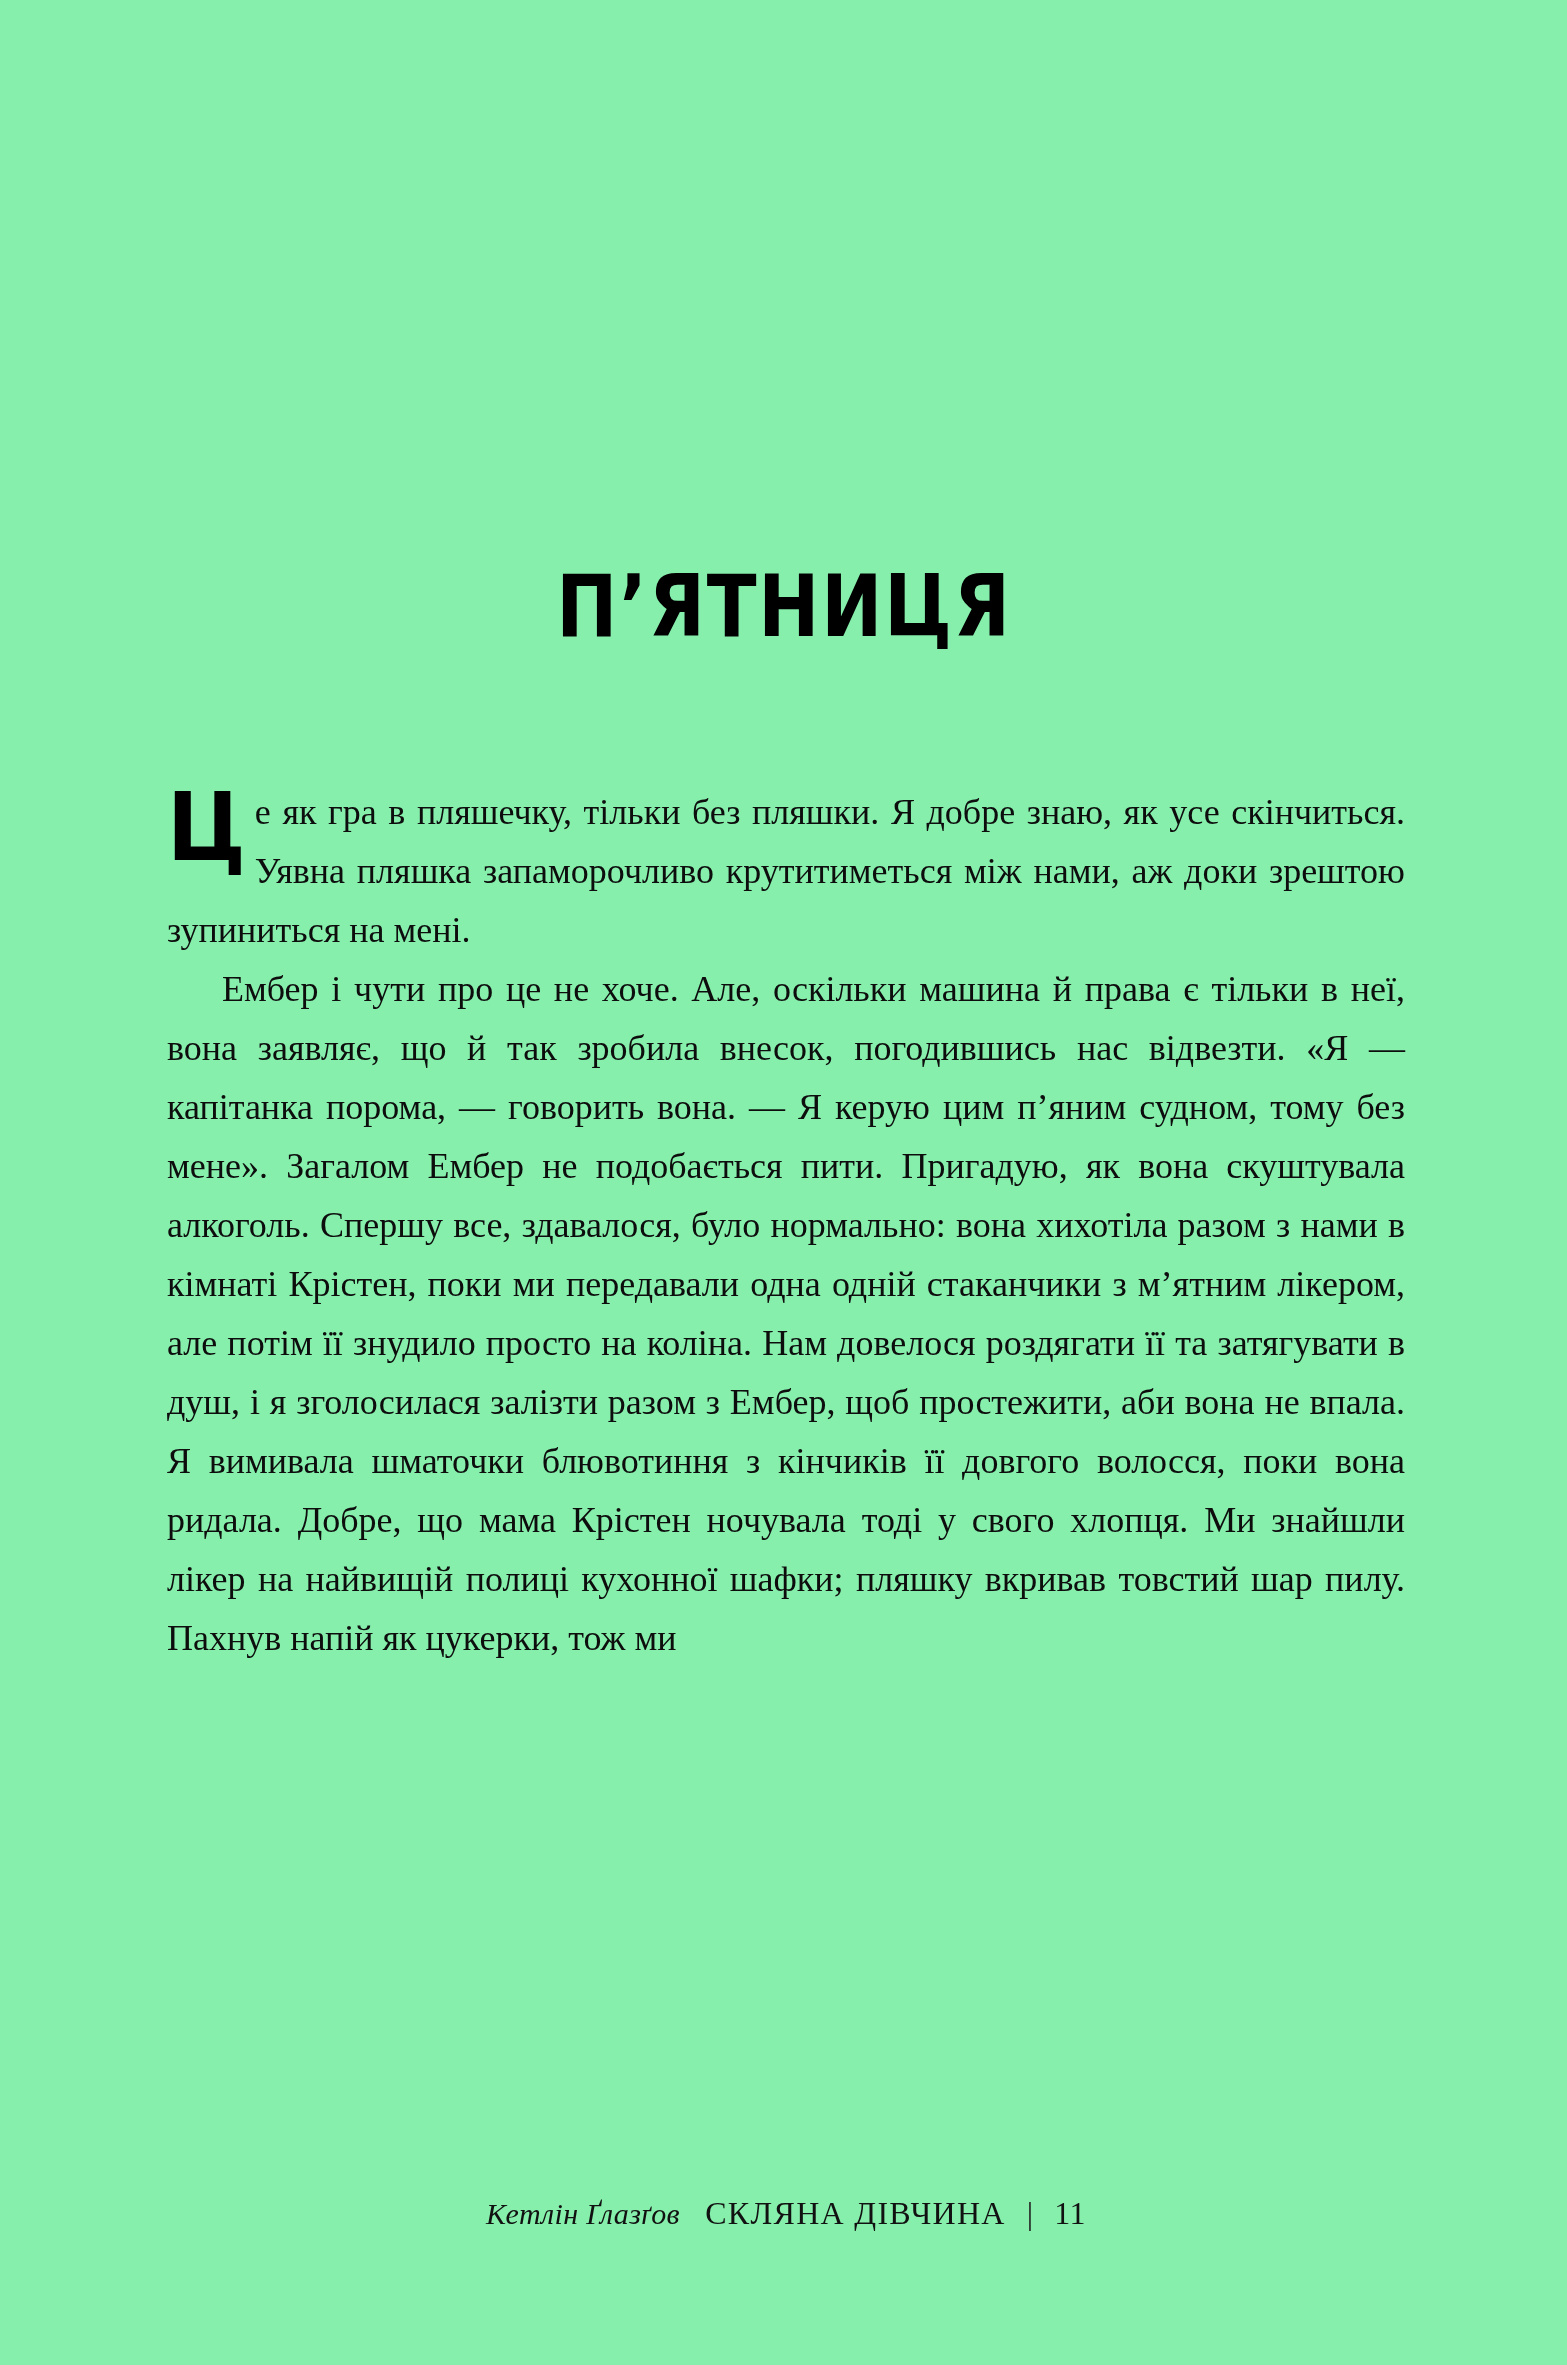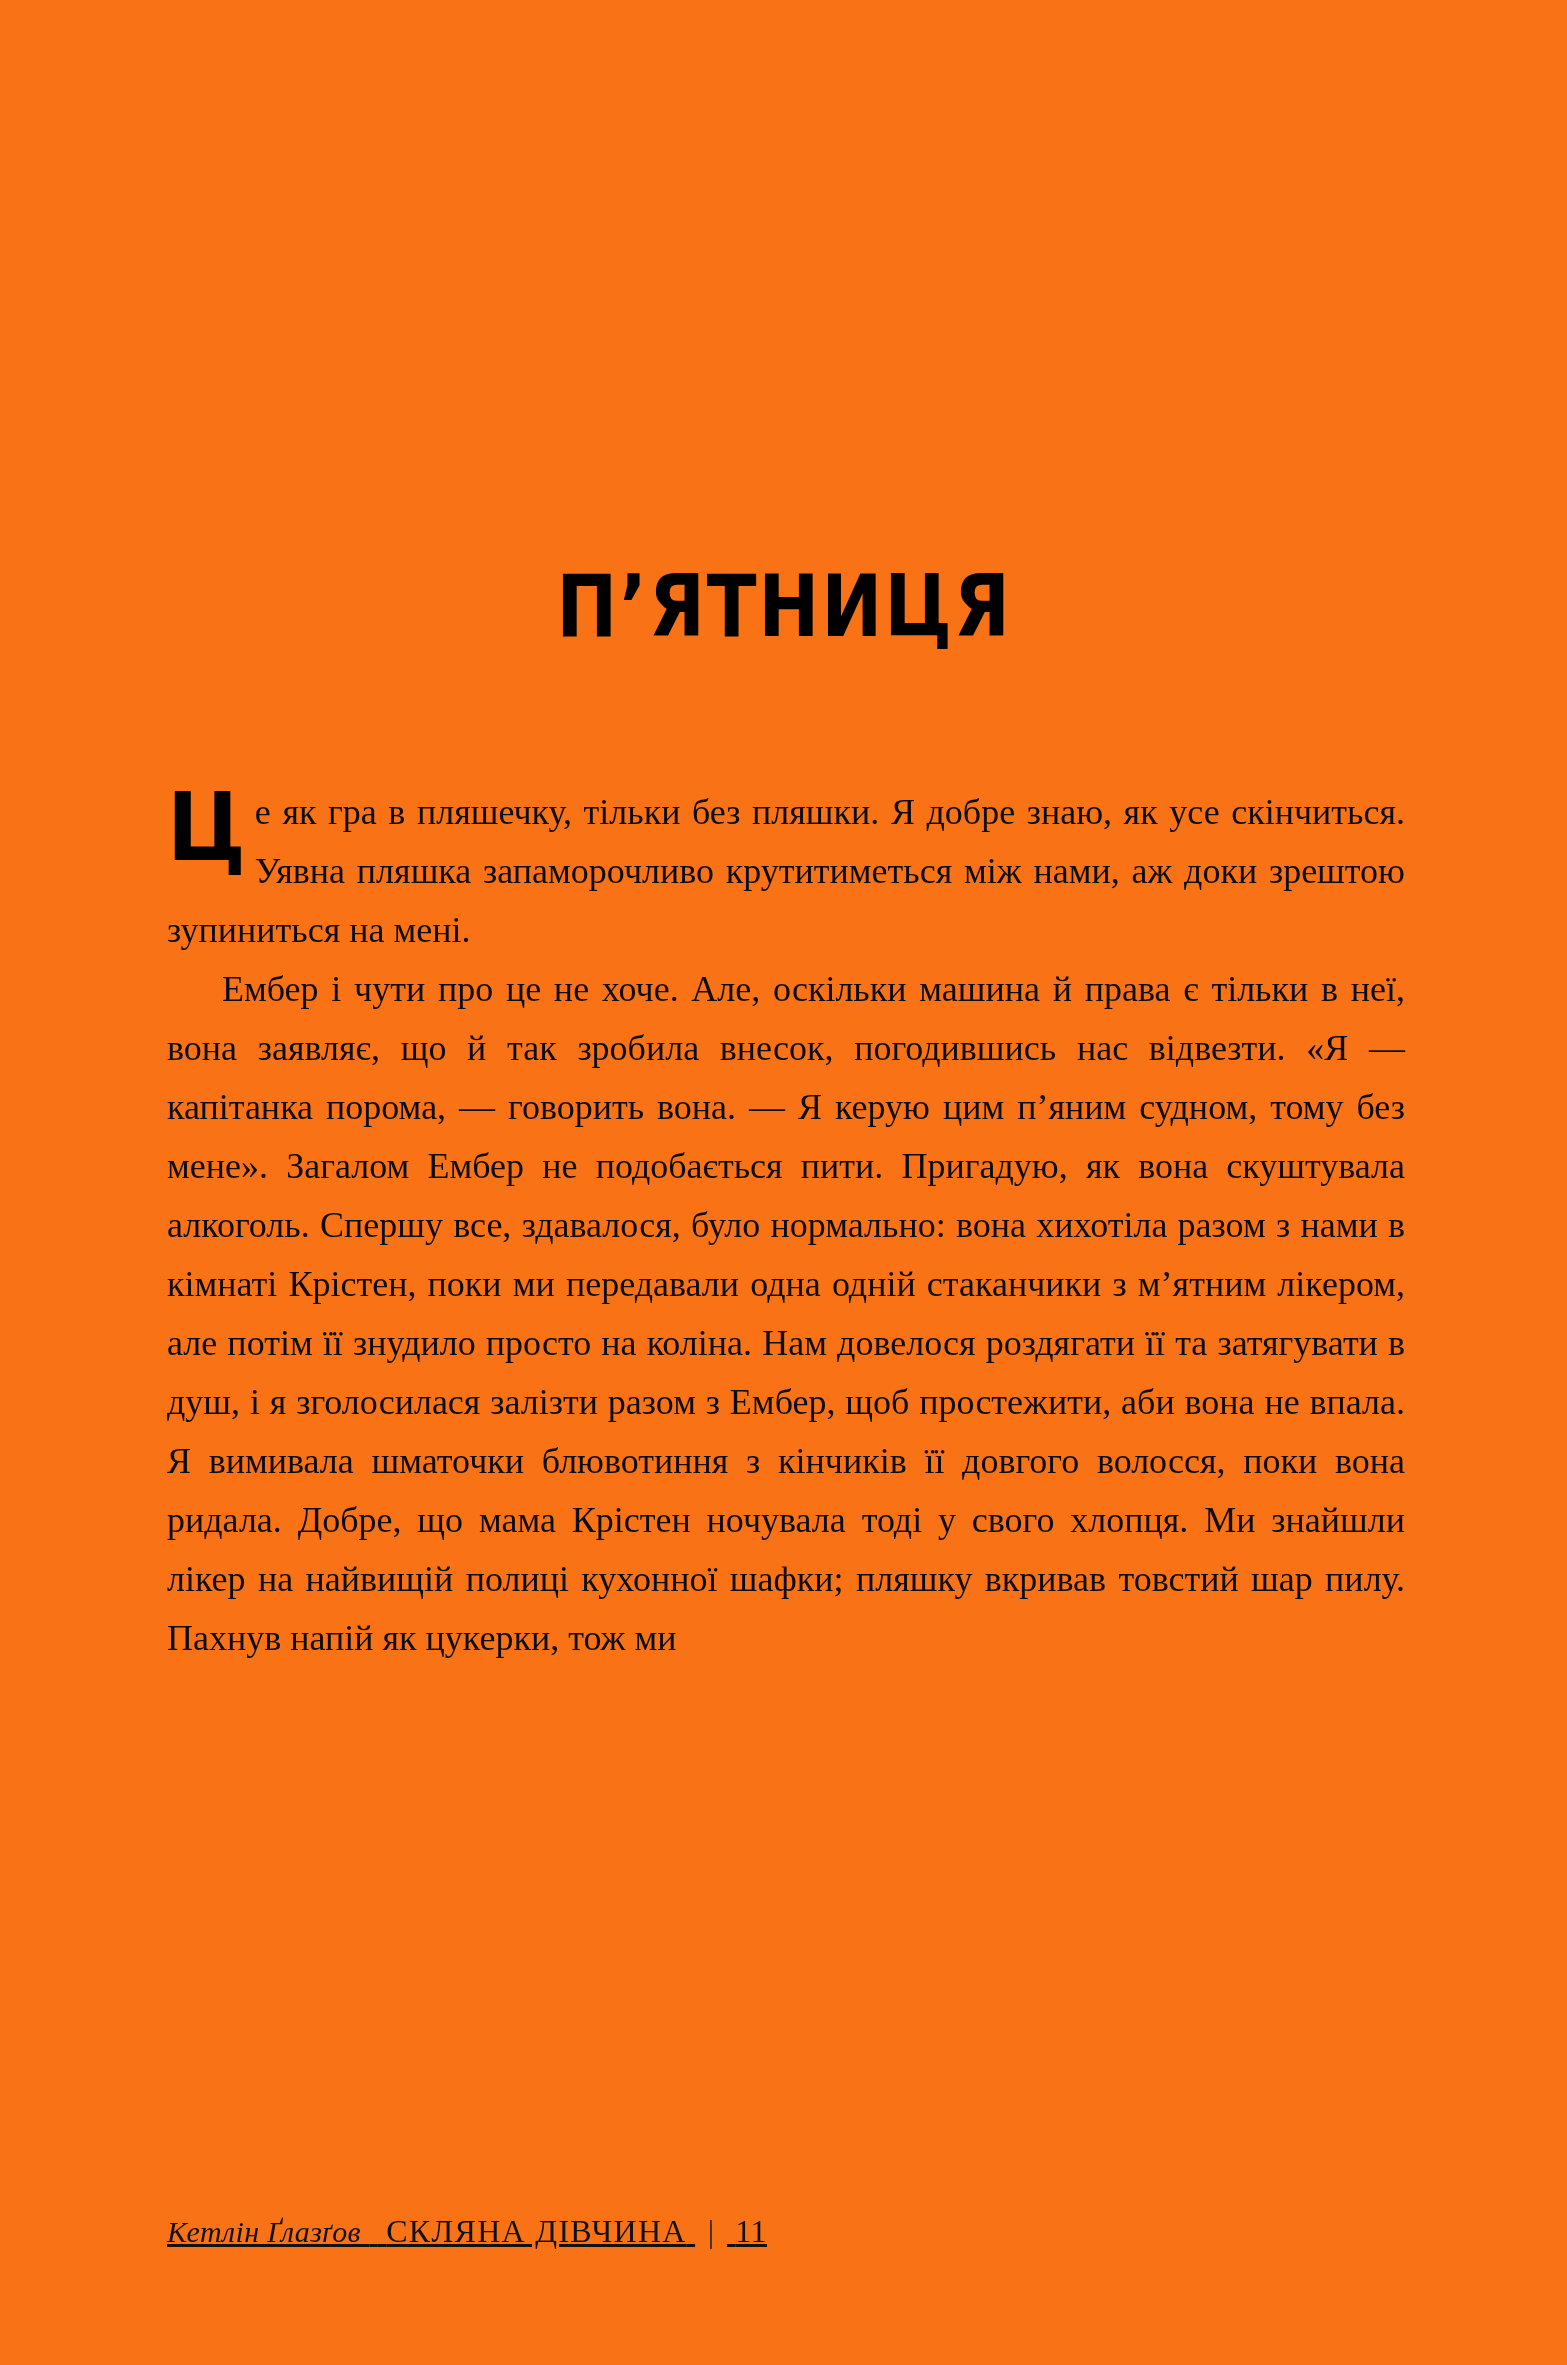--- a/index.html
+++ b/index.html
@@ -4,21 +4,21 @@
 <style>
   html, body {
     margin: 0;
     padding: 0;
     background: #ffffff;
   }
   .page {
     position: relative;
     width: 1568px;
     height: 2366px;
-    background: #f97316;
+    background: #86efac;
     box-sizing: border-box;
     font-family: "Liberation Serif", serif;
     color: #0a0a0a;
     overflow: hidden;
   }
   .chapter-title {
     position: absolute;
     top: 507px;
     left: 0;
     width: 100%;
@@ -59,28 +59,27 @@
     font-weight: 700;
     font-size: 85px;
     line-height: 75px;
     margin: 1.8px 9px 0 0;
     transform: scaleY(1.12);
     transform-origin: left top;
     color: #000000;
   }
   .footer {
     position: absolute;
-    bottom: 116px;
+    bottom: 134px;
     left: 167px;
     width: 1238px;
-    text-align: left;
+    text-align: center;
     font-size: 32px;
     color: #111111;
     letter-spacing: 0.4px;
-    text-decoration: underline;
   }
   .footer .author {
     font-style: italic;
     font-size: 30px;
   }
   .footer .book {
     letter-spacing: 1.3px;
   }
   .footer .sep {
     display: inline-block;

